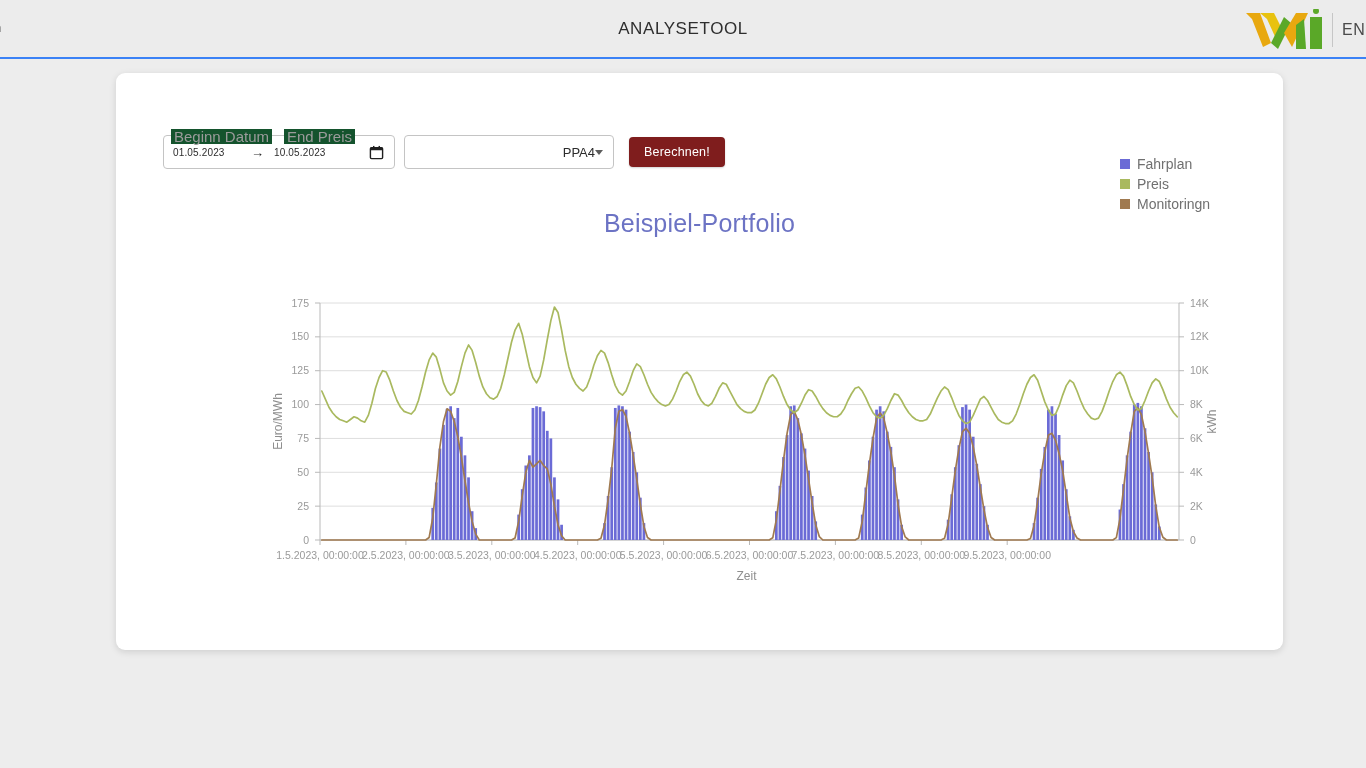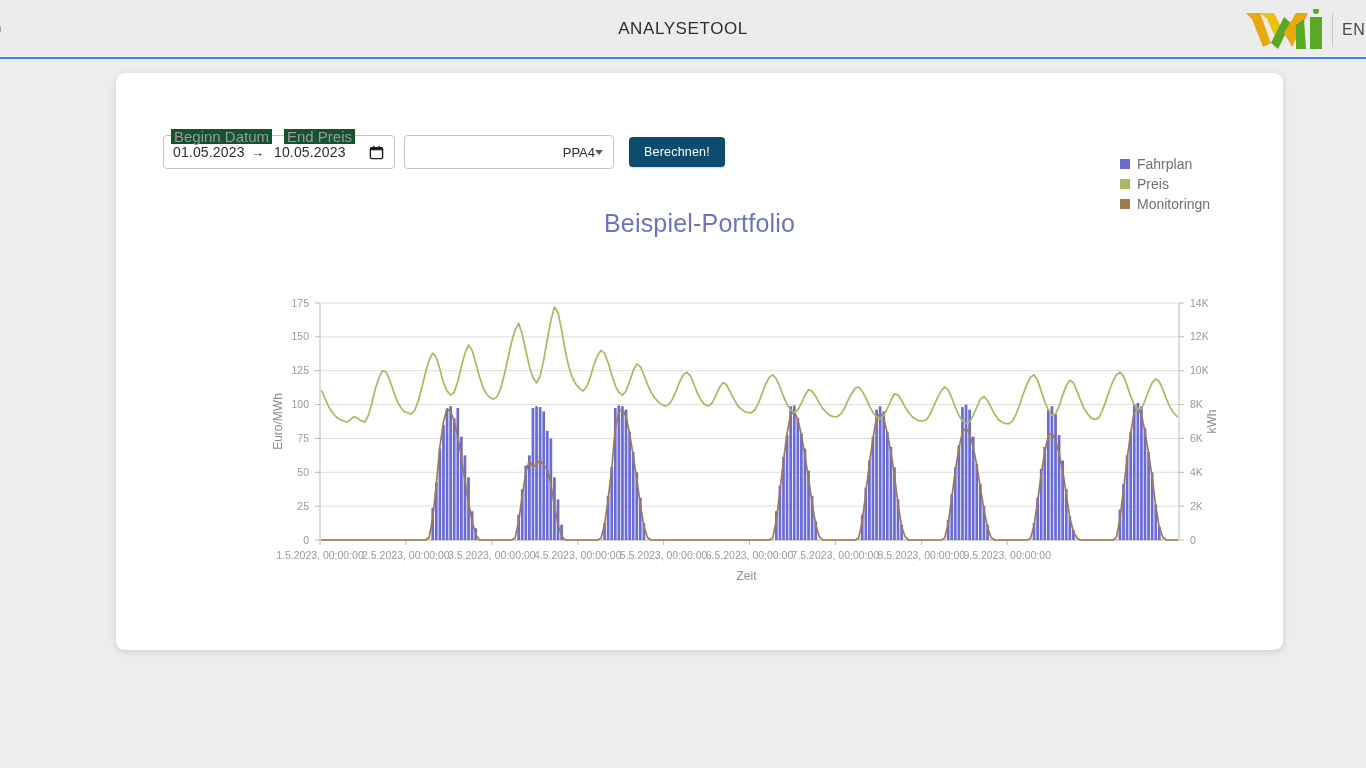--- a/index.html
+++ b/index.html
@@ -63,21 +63,21 @@
   }
   .range-field { width: 232px; padding: 0 7px 0 9px; }
   .legend-float {
     position: absolute; top: -7px; left: 7px;
     background: #14532d; padding: 0 3px;
     font-size: 15px; color: #9b9b9b; line-height: 1;
     white-space: nowrap;
   }
   .legend-float.second { left: 120px; }
   .date-val {
-    font-size: 14px; color: #2c2c2c;
+    font-size: 10px; color: #2c2c2c;
     letter-spacing: .15px;
   }
   .date-start { width: 74px; }
   .date-end { width: 74px; }
   .arrow-sep {
     font-size: 13px; color: #2c2c2c; margin: 0 10px 0 4px;
   }
   .cal-btn {
     margin-left: auto; width: 22px; height: 22px;
     display: flex; align-items: center; justify-content: center;
@@ -90,21 +90,21 @@
   .select-val { font-size: 13px; color: #2c2c2c; }
   .caret {
     width: 0; height: 0;
     border-left: 4.5px solid transparent;
     border-right: 4.5px solid transparent;
     border-top: 5px solid #5c5c5c;
   }
   .calc-btn {
     margin-left: 15px; height: 30px; margin-top: 2px;
     padding: 0 15px; border: none; border-radius: 4px;
-    background: #0c4a6e; color: #fff;
+    background: #7f1d1d; color: #fff;
     font-family: inherit; font-size: 12.5px;
     cursor: pointer; letter-spacing: .2px;
     box-shadow: 0 1px 2px rgba(0,0,0,.18);
   }
 
   
   .chart-title {
     position: absolute; top: 136px; left: 0; right: 0;
     text-align: center;
     font-size: 25px; font-weight: normal;

